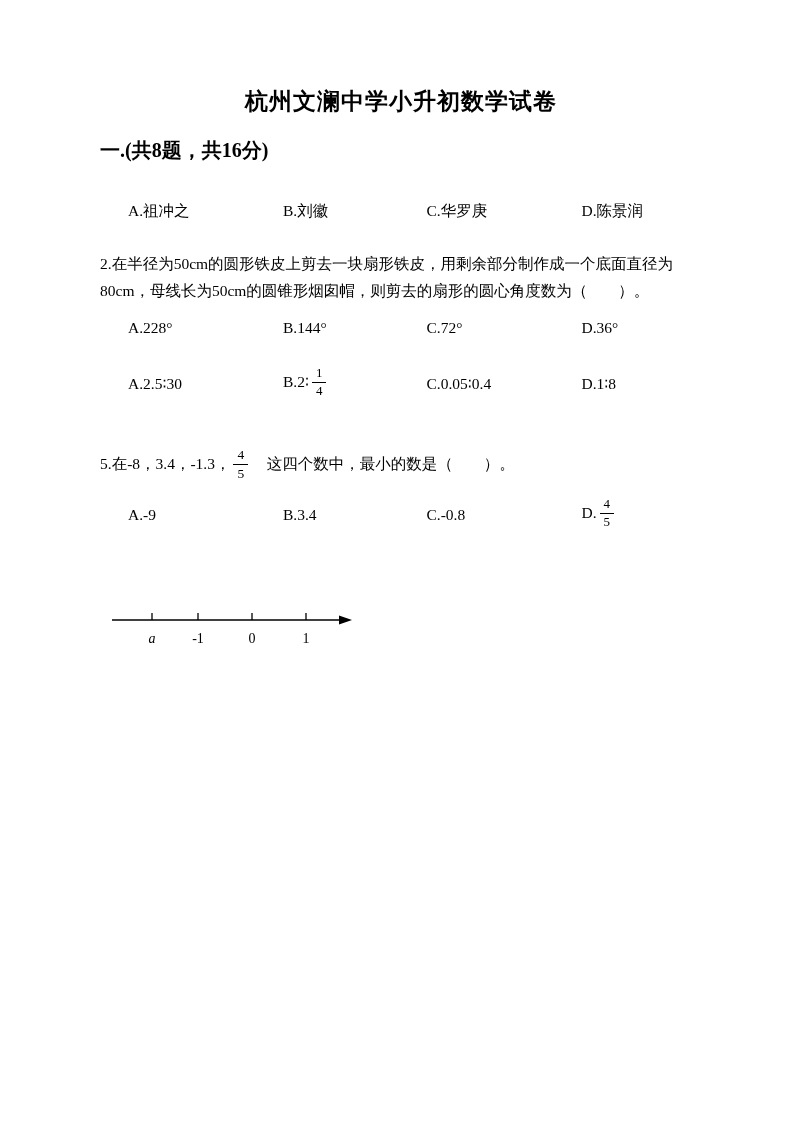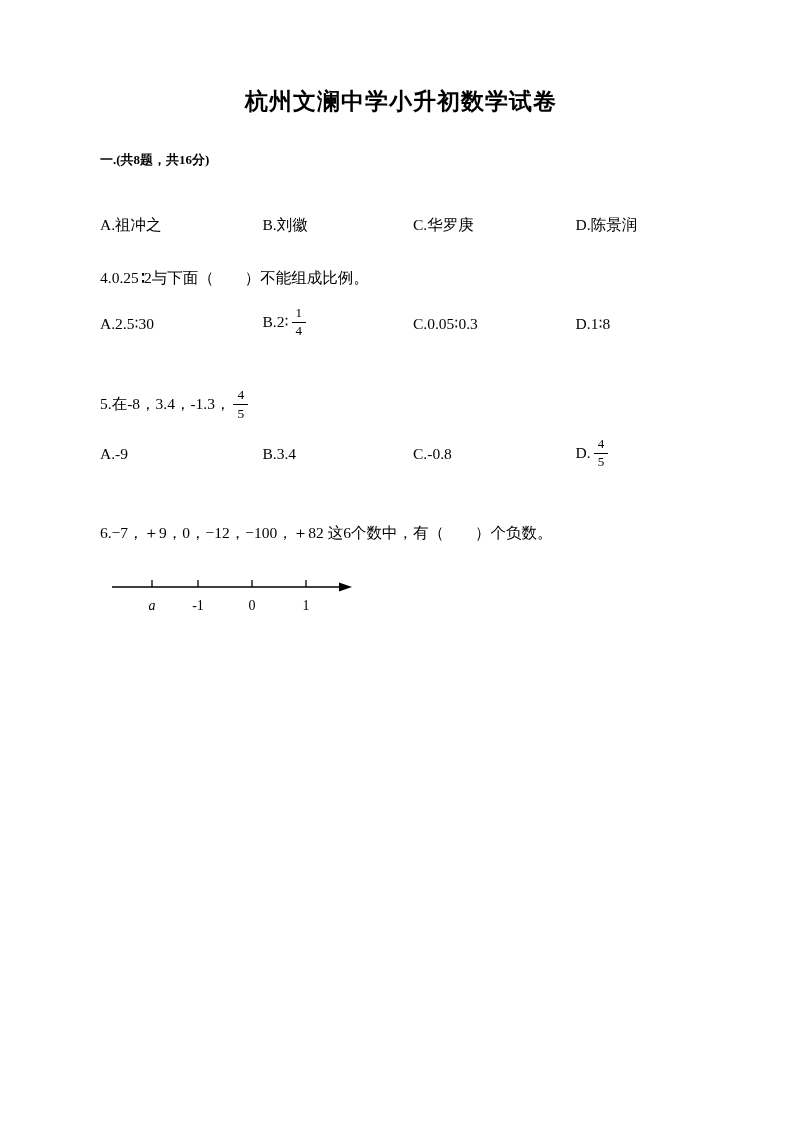--- a/index.html
+++ b/index.html
@@ -15,40 +15,41 @@
     width: 800px;
     height: 1131px;
     padding: 86px 98px 0 100px;
     background: #ffffff;
   }
   .title {
     text-align: center;
     font-size: 23px;
     font-weight: bold;
     letter-spacing: 1px;
-    margin-bottom: 34px;
+    margin-bottom: 20px;
   }
   .section-header {
-    font-size: 13px;
+    font-size: 20px;
     font-weight: bold;
-    margin-bottom: 44px;
+    margin-bottom: 35px;
   }
   .question { margin-bottom: 0; }
   .q-text {
     font-size: 15.5px;
     line-height: 1.75;
     margin-bottom: 12px;
   }
   .options {
     display: grid;
     grid-template-columns: 27% 25% 27% 21%;
     align-items: center;
     font-size: 15.5px;
     margin-bottom: 27px;
     min-height: 24px;
+    margin-left: 28px;
   }
   .options.tall { margin-top: 16px; margin-bottom: 34px; }
   .option { white-space: nowrap; }
   .frac {
     display: inline-block;
     vertical-align: middle;
     text-align: center;
     font-size: 13px;
     line-height: 1.15;
     margin: 0 3px;
@@ -86,56 +87,63 @@
 
   <div class="question">
     <div class="options">
       <span class="option">A.祖冲之</span>
       <span class="option">B.刘徽</span>
       <span class="option">C.华罗庚</span>
       <span class="option">D.陈景润</span>
     </div>
   </div>
 
+  <div class="question">
+    <p class="q-text">2.在半径为50cm的圆形铁皮上剪去一块扇形铁皮，用剩余部分制作成一个底面直径为80cm，母线长为50cm的圆锥形烟囱帽，则剪去的扇形的圆心角度数为（　　）。</p>
+    <div class="options">
+      <span class="option">A.228°</span>
+      <span class="option">B.144°</span>
+      <span class="option">C.72°</span>
+      <span class="option">D.36°</span>
+    </div>
+  </div>
 
   <div class="question">
   </div>
 
   <div class="question">
-    <p class="q-text">4.0.25∶2与下面（　　）不能组成比例。</p>
     <div class="options tall">
       <span class="option">A.2.5∶30</span>
       <span class="option">
         <span>B.2∶</span><span class="frac"><span class="num">1</span><span class="den">4</span></span>
       </span>
-      <span class="option">C.0.05∶0.3</span>
+      <span class="option">C.0.05∶0.4</span>
       <span class="option">D.1∶8</span>
     </div>
   </div>
 
   <div class="spacer-lg"></div>
 
   <div class="question">
     <p class="q-text">
-      <span>5.在-8，3.4，-1.3，</span><span class="frac"><span class="num">4</span><span class="den">5</span></span>
+      <span>5.在-8，3.4，-1.3，</span><span class="frac"><span class="num">4</span><span class="den">5</span></span><span>　这四个数中，最小的数是（　　）。</span>
     </p>
     <div class="options tall">
       <span class="option">A.-9</span>
       <span class="option">B.3.4</span>
       <span class="option">C.-0.8</span>
       <span class="option">
         <span>D.</span><span class="frac"><span class="num">4</span><span class="den">5</span></span>
       </span>
     </div>
   </div>
 
   <div class="spacer-lg"></div>
 
   <div class="question">
-    <p class="q-text">6.−7，＋9，0，−12，−100，＋82 这6个数中，有（　　）个负数。</p>
   </div>
 
   <div class="question">
     <div class="numberline-wrap">
       <svg width="250" height="48" viewBox="0 0 250 48">
         <line x1="2" y1="15" x2="230" y2="15" stroke="#000" stroke-width="1.4"></line>
         <polygon points="229,10.5 242,15 229,19.5" fill="#000"></polygon>
         <line x1="42" y1="8" x2="42" y2="15" stroke="#000" stroke-width="1.3"></line>
         <line x1="88" y1="8" x2="88" y2="15" stroke="#000" stroke-width="1.3"></line>
         <line x1="142" y1="8" x2="142" y2="15" stroke="#000" stroke-width="1.3"></line>

